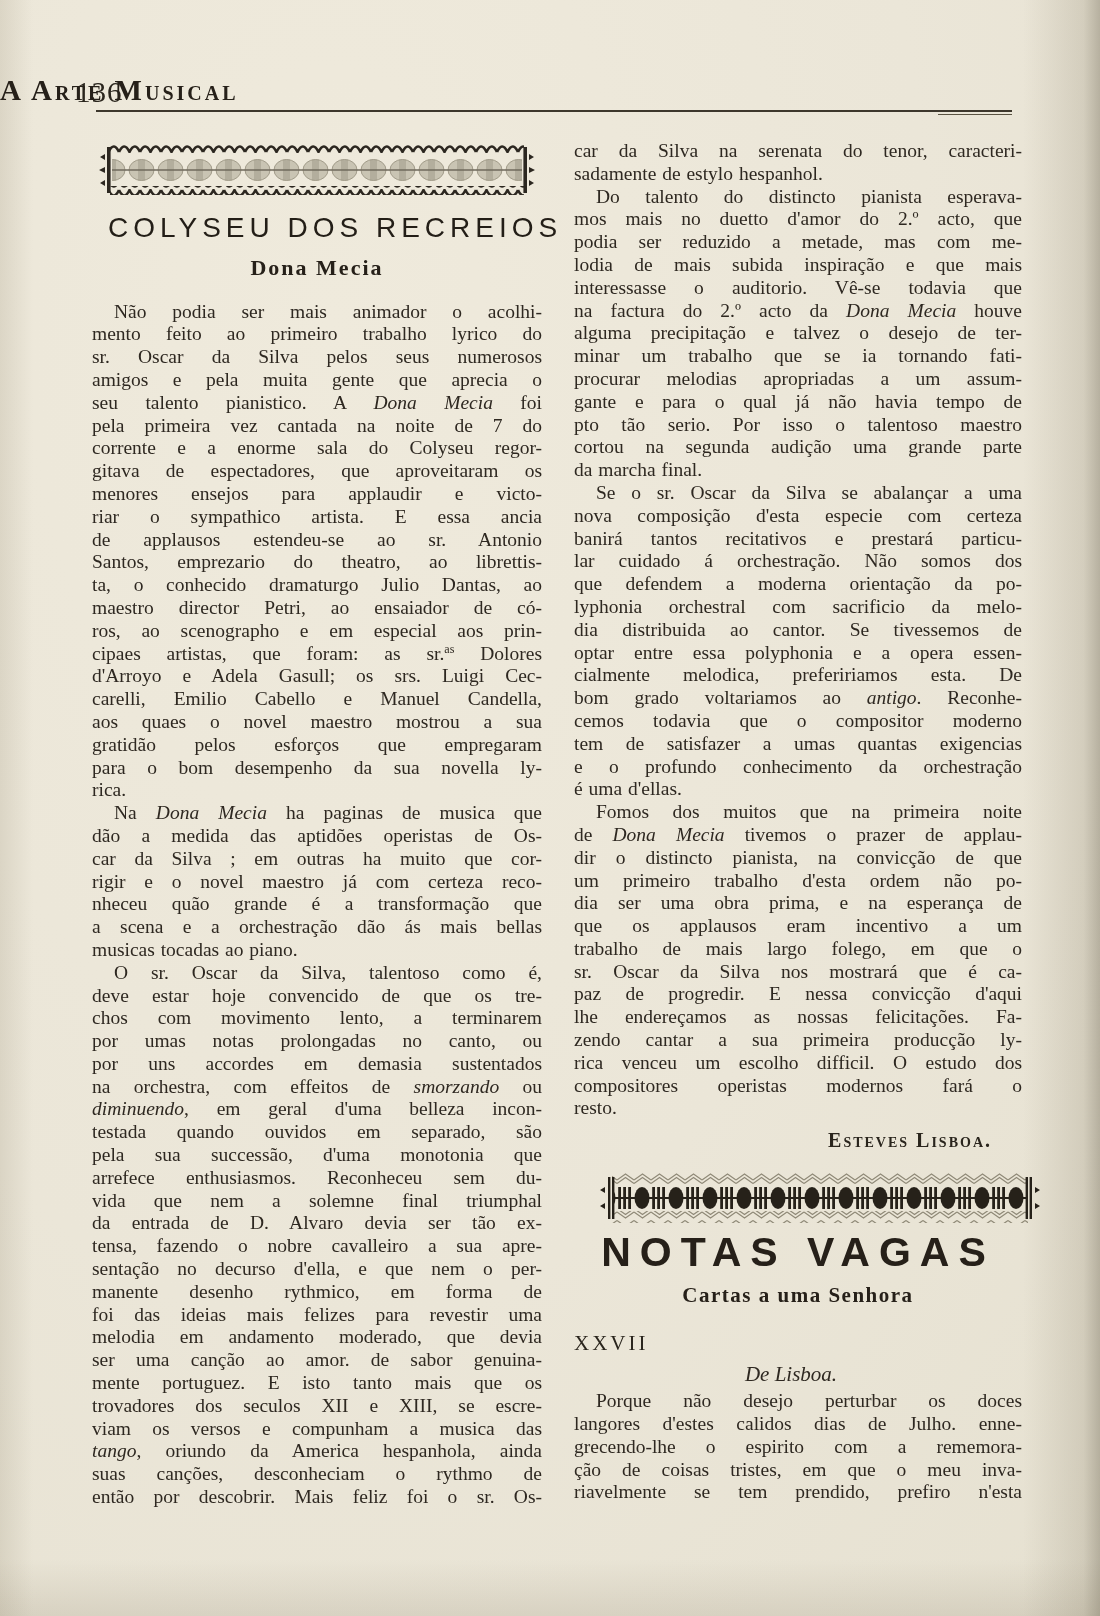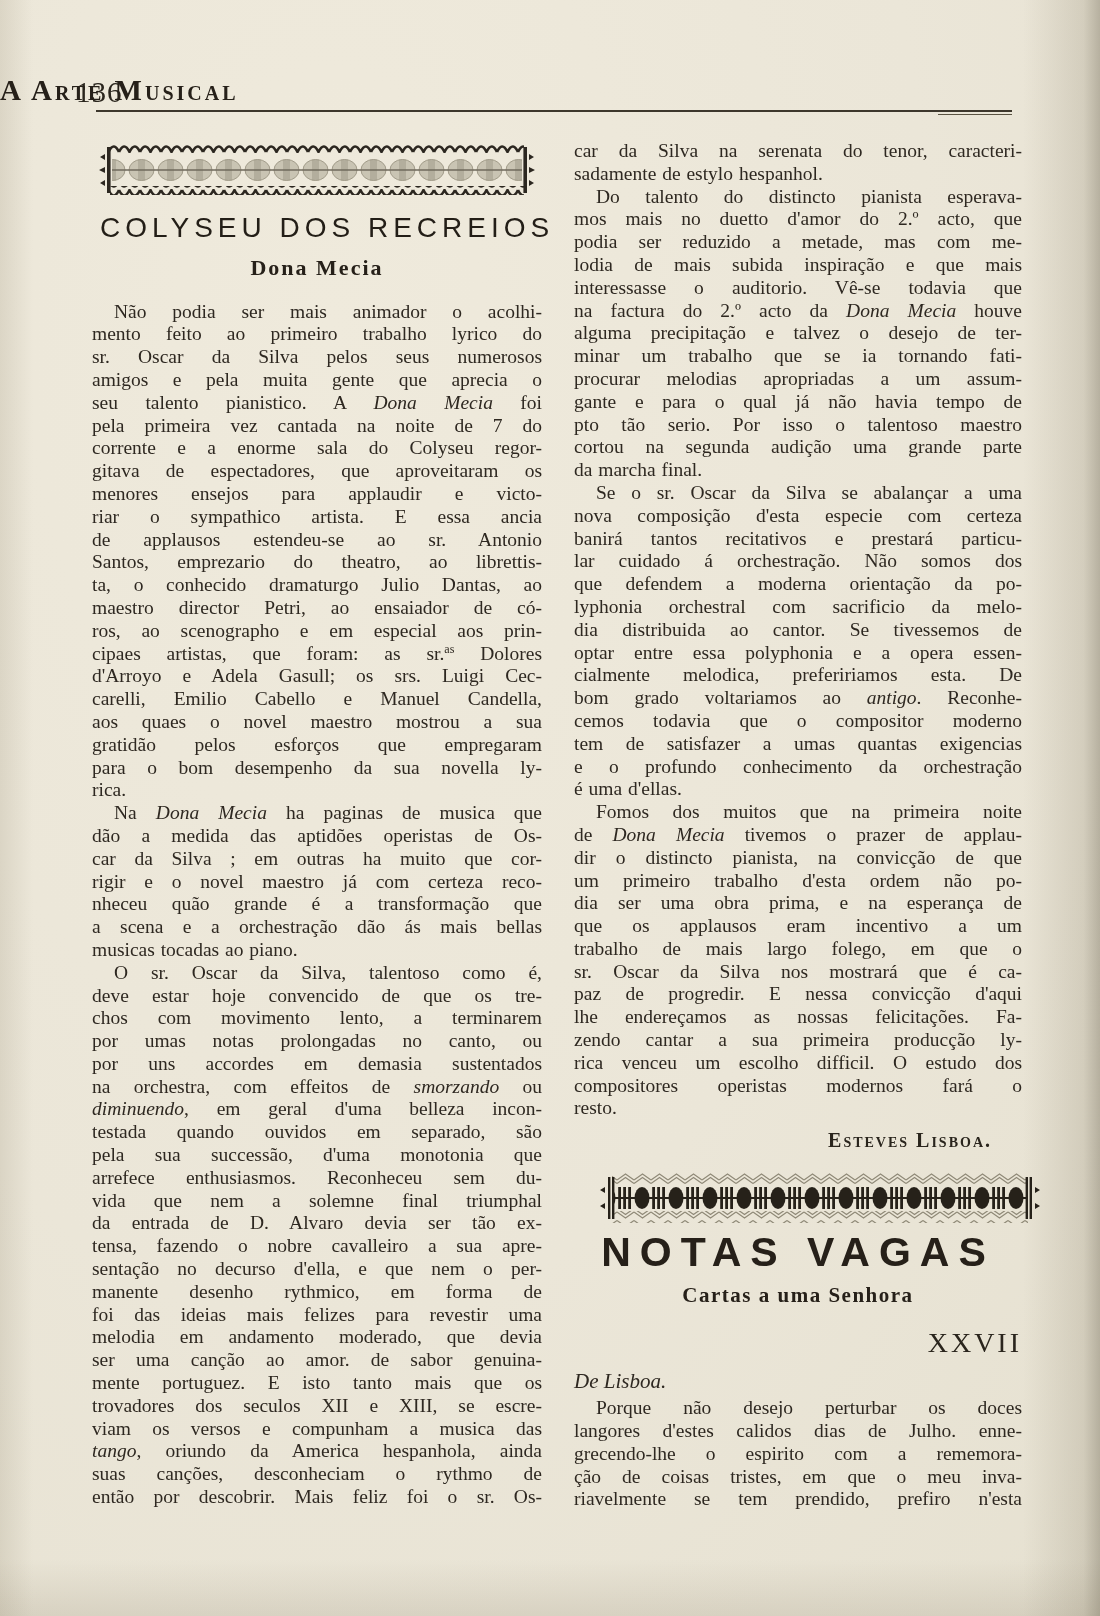--- a/index.html
+++ b/index.html
@@ -18,38 +18,38 @@
   .rule2{position:absolute;left:938px;top:114px;width:74px;height:1px;background:#5a5342;}
 
   .col{position:absolute;top:140px;font-size:19.5px;line-height:22.8px;}
   .col.left{left:92px;width:450px;}
   .col.right{left:574px;width:448px;}
 
   .orn1{display:block;margin:4px 0 0 6px;}
   .orn2{display:block;margin:20px 0 0 26px;}
 
   .title-colyseu{font-family:"Liberation Sans","DejaVu Sans",sans-serif;font-weight:normal;
-    font-size:28px;letter-spacing:5px;text-align:center;margin:21px 8px 0;color:#231e17;white-space:nowrap;}
+    font-size:28px;letter-spacing:5px;text-align:center;margin:21px 16px 0;color:#231e17;white-space:nowrap;}
   .title-dona{font-size:22px;font-weight:bold;text-align:center;letter-spacing:2px;margin:17px 0 21px;color:#262019;}
 
   .para{margin:0;}
   .line{text-align:justify;text-align-last:justify;word-spacing:1px;}
   .line.end{text-align-last:left;}
   .line.first{text-indent:22px;}
   .line i{font-style:italic;}
   .line sup{font-size:.62em;line-height:0;}
 
   .signature{text-align:right;padding-right:30px;font-variant:small-caps;font-weight:bold;
     font-size:20px;letter-spacing:2px;margin-top:9px;color:#2a251d;}
 
   .title-notas{font-family:"Liberation Sans","DejaVu Sans",sans-serif;font-weight:bold;
     font-size:41px;letter-spacing:9px;text-align:center;margin:17px 0 0;color:#262019;white-space:nowrap;}
   .title-cartas{font-size:21px;font-weight:bold;text-align:center;letter-spacing:1.5px;margin:20px 0 0;color:#262019;}
-  .chapter-num{text-align:right;font-size:28px;letter-spacing:3px;margin-top:25px;color:#2a251d;}
-  .dateline{text-align:left;font-style:italic;font-size:21px;padding-right:14px;margin-top:16px;}
+  .chapter-num{text-align:left;font-size:21px;letter-spacing:3px;margin-top:25px;color:#2a251d;}
+  .dateline{text-align:center;font-style:italic;font-size:21px;padding-right:14px;margin-top:9px;}
   .notas-body{margin-top:4px;}
 </style>
 </head>
 <body>
 
 <div class="page">
 
   <div class="pagenum">136</div>
   <div class="masthead">A Arte Musical</div>
   <div class="rule"></div>

